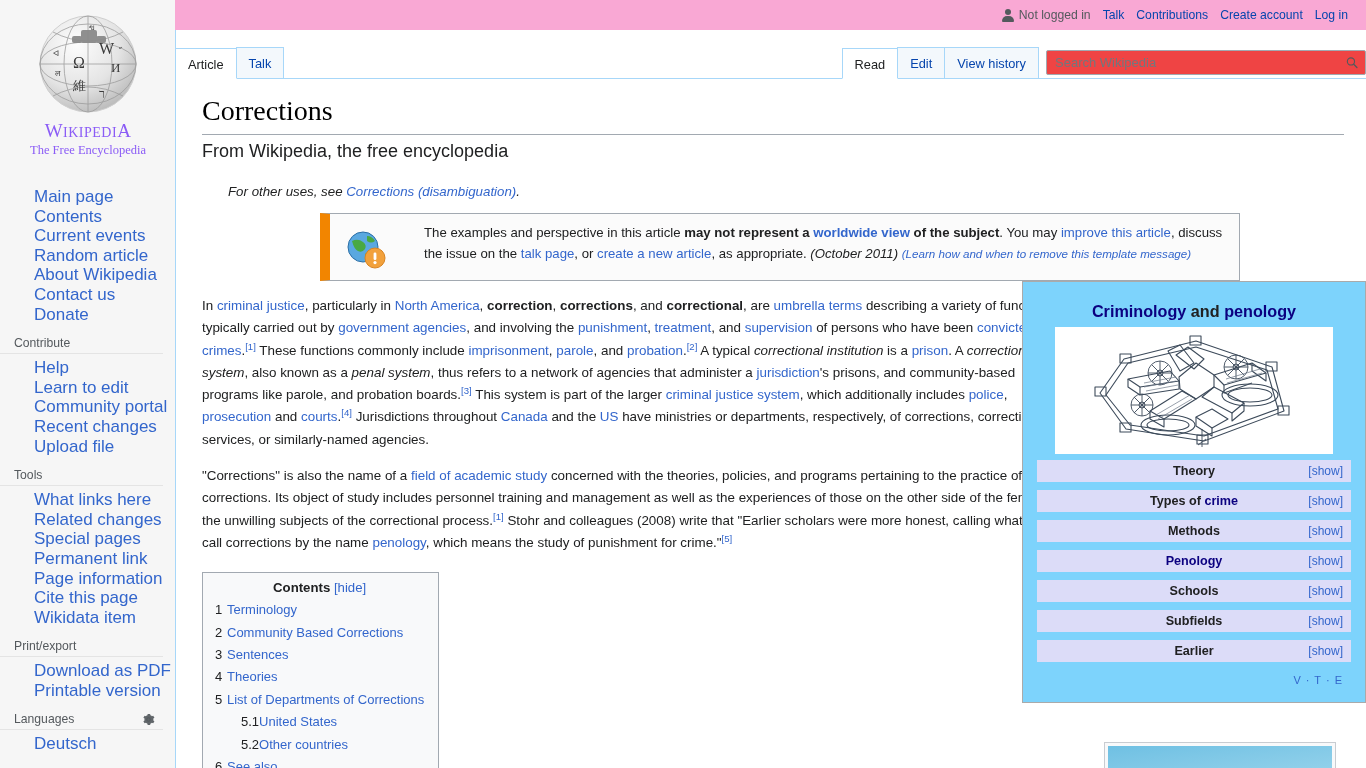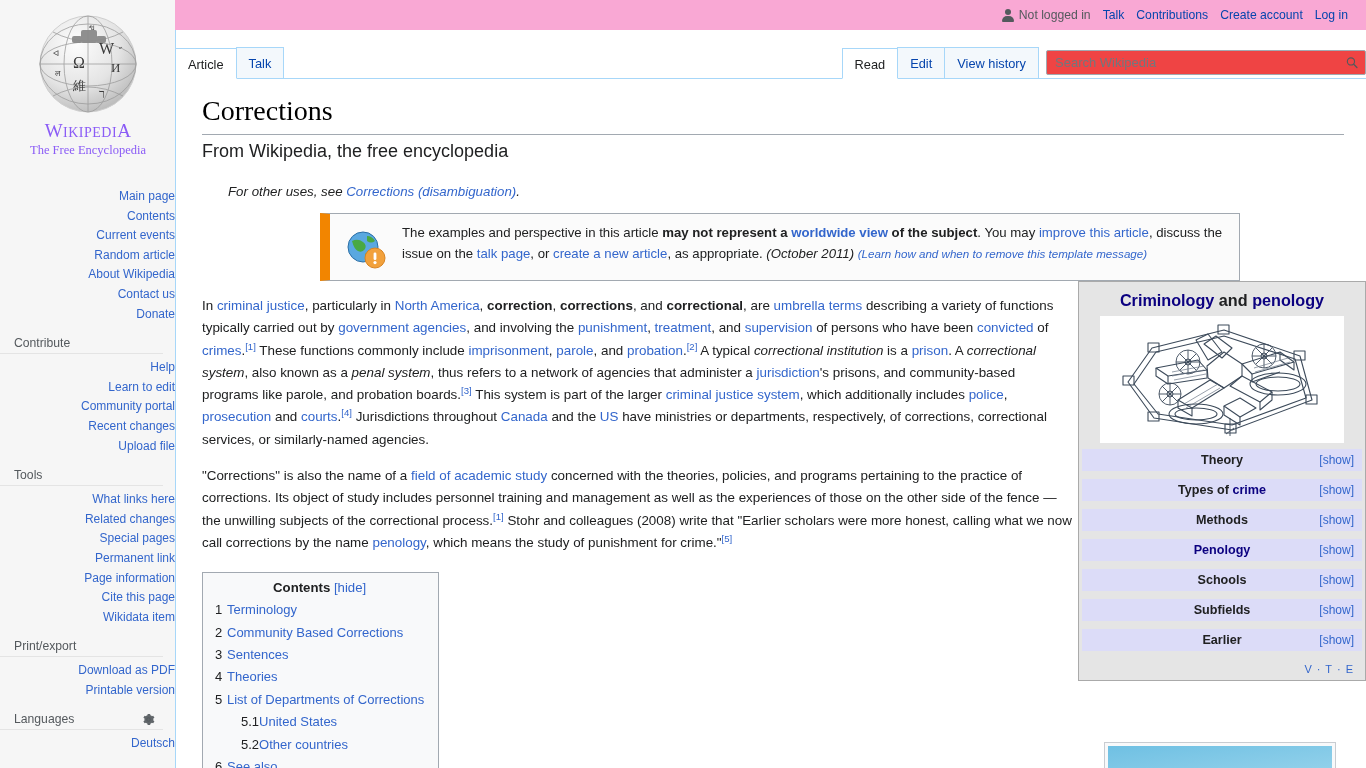--- a/index.html
+++ b/index.html
@@ -76,24 +76,23 @@
     font-size: 12.2px;
     color: #54595d;
     padding: 0 0 3px 14px;
     margin: 12px 12px 4px 0;
     border-bottom: 1px solid #e4e4e4;
     display:flex; align-items:center; justify-content: space-between;
     padding-right: 8px;
   }
   .portal-list { list-style: none; margin: 0; padding: 0; }
   .portal-list li {
-    font-size: 12px;
+    font-size: 17px;
     line-height: 19.6px;
-    padding-left: 21px;
-    text-align: right;
+    padding-left: 34px;
   }
   .portal-list li a {
     color: #3366cc;
     text-decoration: none;
     cursor: pointer;
   }
   .gear-icon { width: 13px; height: 13px; display:inline-block; }
 
   
   #content-wrap {
@@ -198,20 +197,21 @@
   #ambox {
     margin: 14px 0 0 118px;
     width: 920px;
     border: 1px solid #a2a9b1;
     border-left: 10px solid #f28500;
     background: #fbfbfb;
     display: flex;
     align-items: flex-start;
     padding: 8px 10px 10px 0;
     min-height: 62px;
+    gap: 22px;
   }
   .ambox-icon { width: 72px; flex: none; display:flex; align-items:center; justify-content:center; padding-top:6px;}
   .ambox-text {
     font-size: 13.2px;
     line-height: 21px;
     color: #202122;
     padding-right: 6px;
   }
   .ambox-text .small-italic { font-size: 11.6px; font-style: italic; }
 
@@ -247,24 +247,24 @@
   #toc ul { list-style: none; margin: 0; padding: 0; }
   #toc li { line-height: 22.4px; }
   #toc li .num { color: #202122; display: inline-block; min-width: 12px; }
   #toc li.lvl2 { padding-left: 26px; }
   #toc li a { color: #3366cc; text-decoration: none; cursor: pointer; }
 
   
   #infobox {
     position: absolute;
     right: 0px; top: 251px;
-    width: 288px;
+    width: 344px;
     border: 1px solid #aaa;
-    background: #e5e5e5;
-    padding: 3px;
+    background: #7dd3fc;
+    padding: 14px;
     font-size: 12.6px;
   }
   #infobox .ib-title {
     text-align: center;
     font-size: 16.2px;
     font-weight: bold;
     color: #0b0080;
     padding: 6px 2px 6px 2px;
   }
   #infobox .ib-title .and { color: #202122; }

